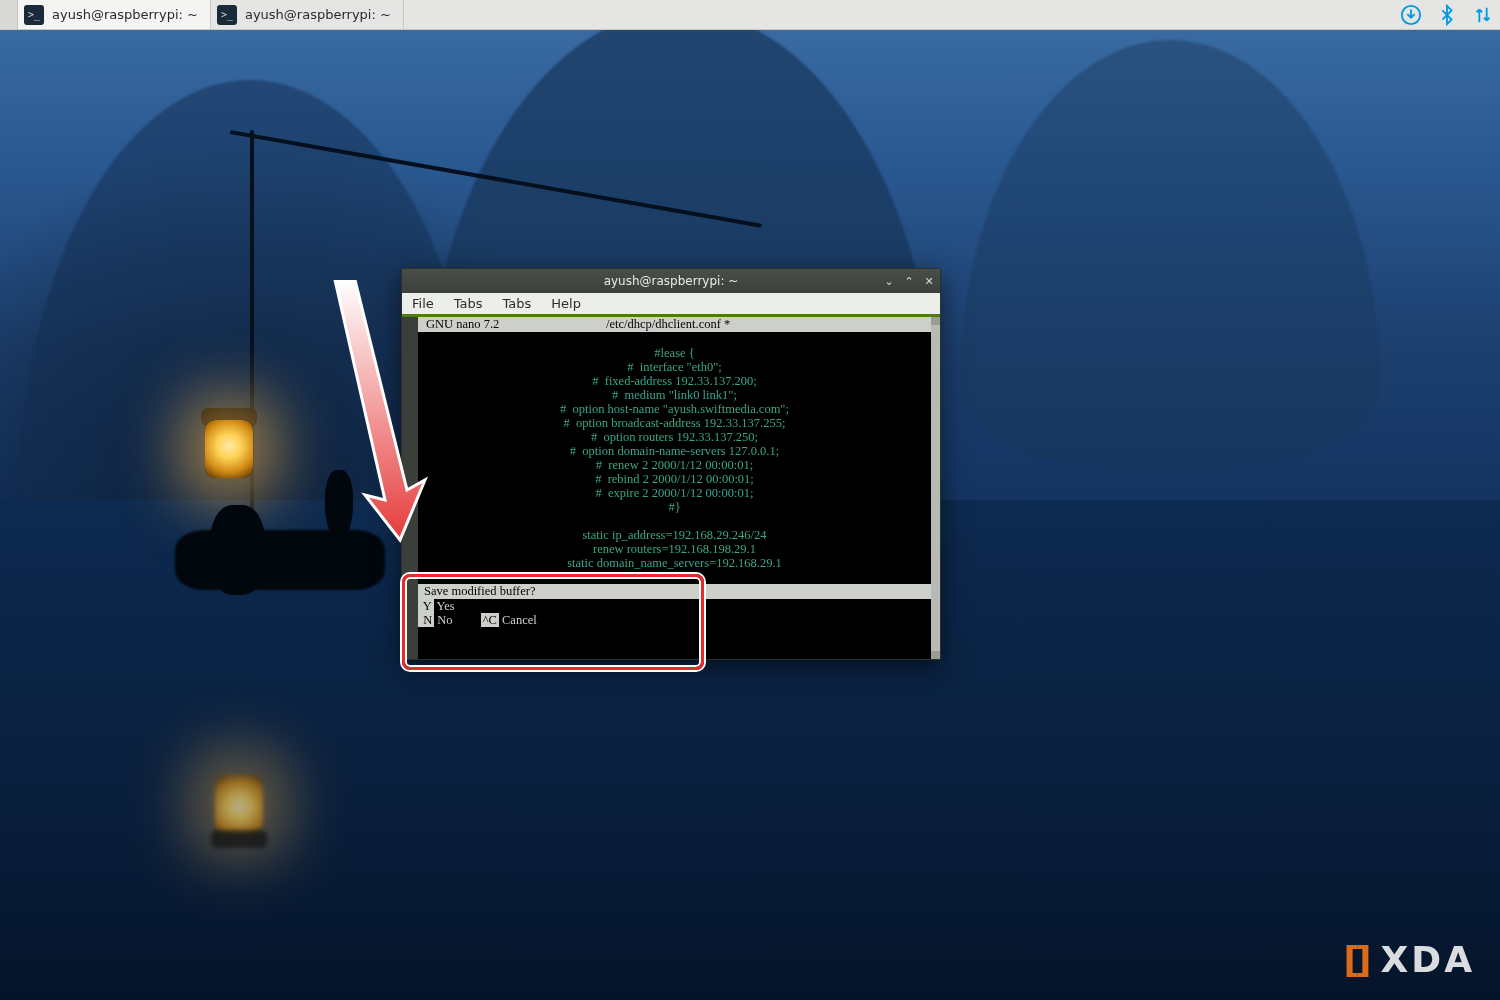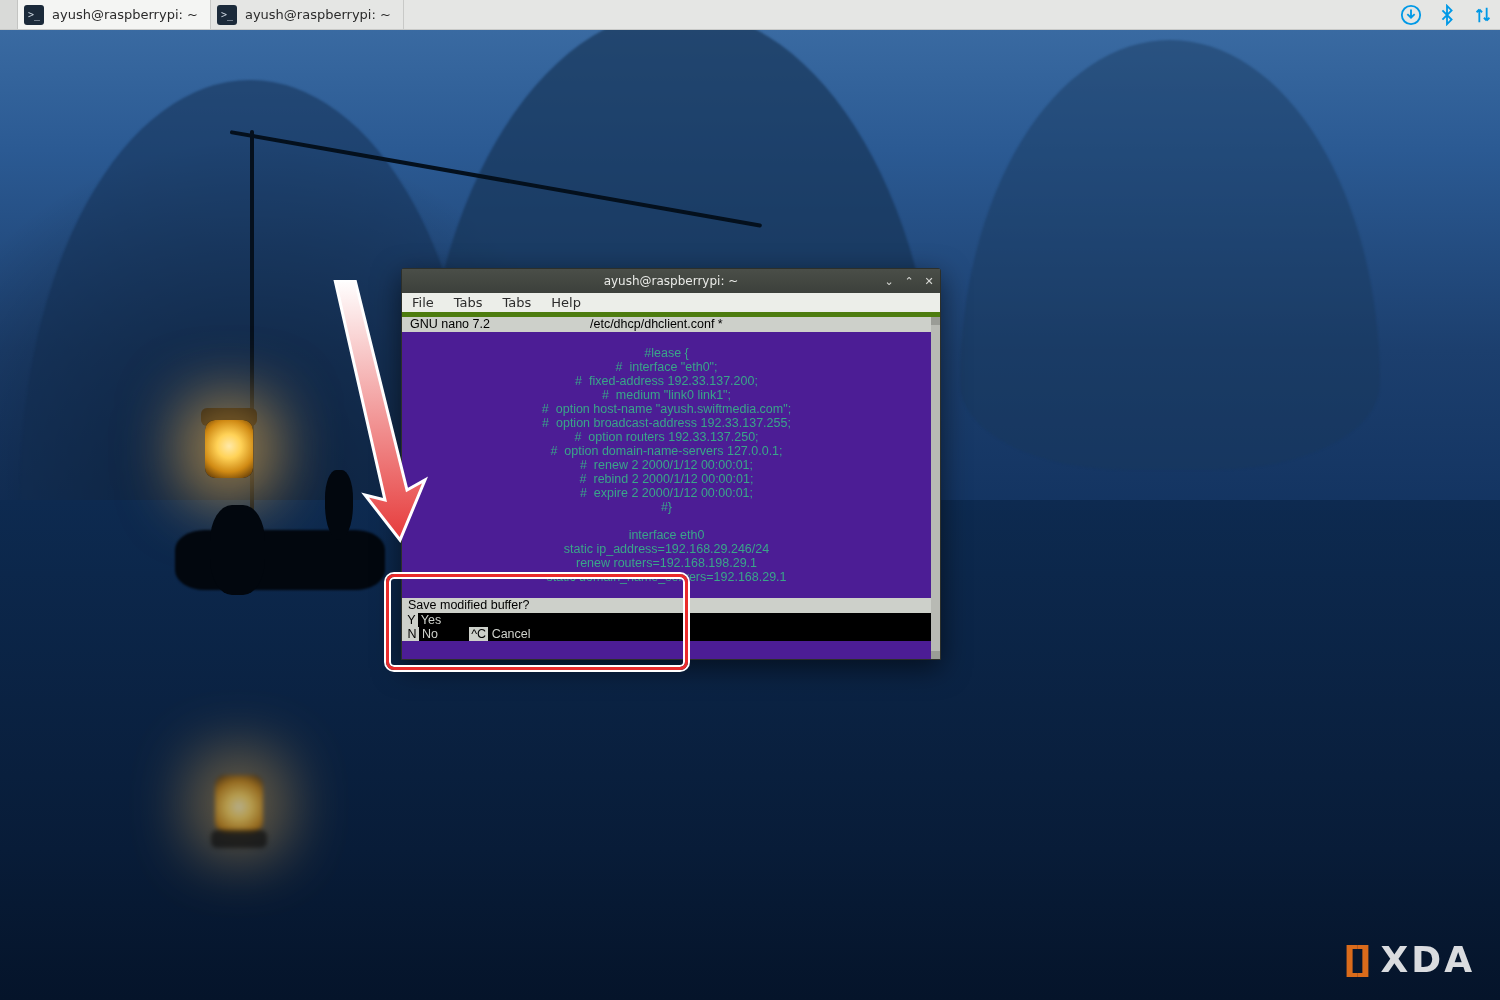--- a/index.html
+++ b/index.html
@@ -74,28 +74,28 @@
   .titlebar {
     height:24px; background:linear-gradient(#4a4e48,#3c403b);
     color:#e9eae7; font-size:12px; display:flex; align-items:center; position:relative;
   }
   .titlebar .title { position:absolute; left:0; right:0; text-align:center; pointer-events:none;}
   .titlebar .winbtns { position:absolute; right:4px; top:0; bottom:0; display:flex; align-items:center; gap:6px; }
   .titlebar .winbtns span { width:14px; height:14px; display:flex; align-items:center; justify-content:center;
                             color:#d9dad6; font-size:11px; cursor:pointer;}
   .menubar {
     background:#eceee9; height:24px; display:flex; align-items:center;
-    font-size:13px; color:#2c2c2c; border-bottom:5px solid #4d7c0f;
+    font-size:13px; color:#2c2c2c; border-bottom:3px solid #4d7c0f;
   }
   .menubar span { padding:0 10px; cursor:default; }
 
   .termbody {
-    position:relative; background:#4c1d95; color:#56c9aa;
-    font-family:Liberation Sans, sans-serif; font-size:12.5px;
-    line-height:14px; min-height:342px;
+    position:relative; background:#000000; color:#56c9aa;
+    font-family:Liberation Serif, serif; font-size:12.5px;
+    line-height:14px; min-height:342px;margin-left:16px;
   }
   .scrolltrack { position:absolute; right:0; top:0; bottom:0; width:9px;
                  background:#b8bab4; }
   .scrollthumb-top { position:absolute; right:0; top:0; width:9px; height:8px; background:#9a9c96;}
   .scrollthumb-bot { position:absolute; right:0; bottom:0; width:9px; height:8px; background:#9a9c96;}
 
   .nano-top {
     background:#cdd0ca; color:#000; font-weight:400;
     padding:0 8px; height:15px; line-height:15px; white-space:pre;
     margin-right:9px;
@@ -213,21 +213,20 @@
         <div style="color: rgb(58, 165, 137);">#  option domain-name-servers 127.0.0.1;</div>
         <div style="color: rgb(58, 165, 137);">#  renew 2 2000/1/12 00:00:01;</div>
         <div style="color: rgb(58, 165, 137);">#  rebind 2 2000/1/12 00:00:01;</div>
         <div style="color: rgb(58, 165, 137);">#  expire 2 2000/1/12 00:00:01;</div>
         <div style="color: rgb(58, 165, 137);">#}</div>
       </div>
 
     <div class="blankgap"></div>
 
     <div class="nano-lines" id="added">
-        <div style="color: rgb(58, 165, 137);">interface eth0</div>
         <div style="color: rgb(58, 165, 137);">static ip_address=192.168.29.246/24</div>
         <div style="color: rgb(58, 165, 137);">renew routers=192.168.198.29.1</div>
         <div style="color: rgb(58, 165, 137);">static domain_name_servers=192.168.29.1</div>
       </div>
 
     <div class="blankgap"></div>
 
     <div class="nano-footer">
       <div class="nano-prompt">Save modified buffer?</div>
       <div class="nano-keys">

